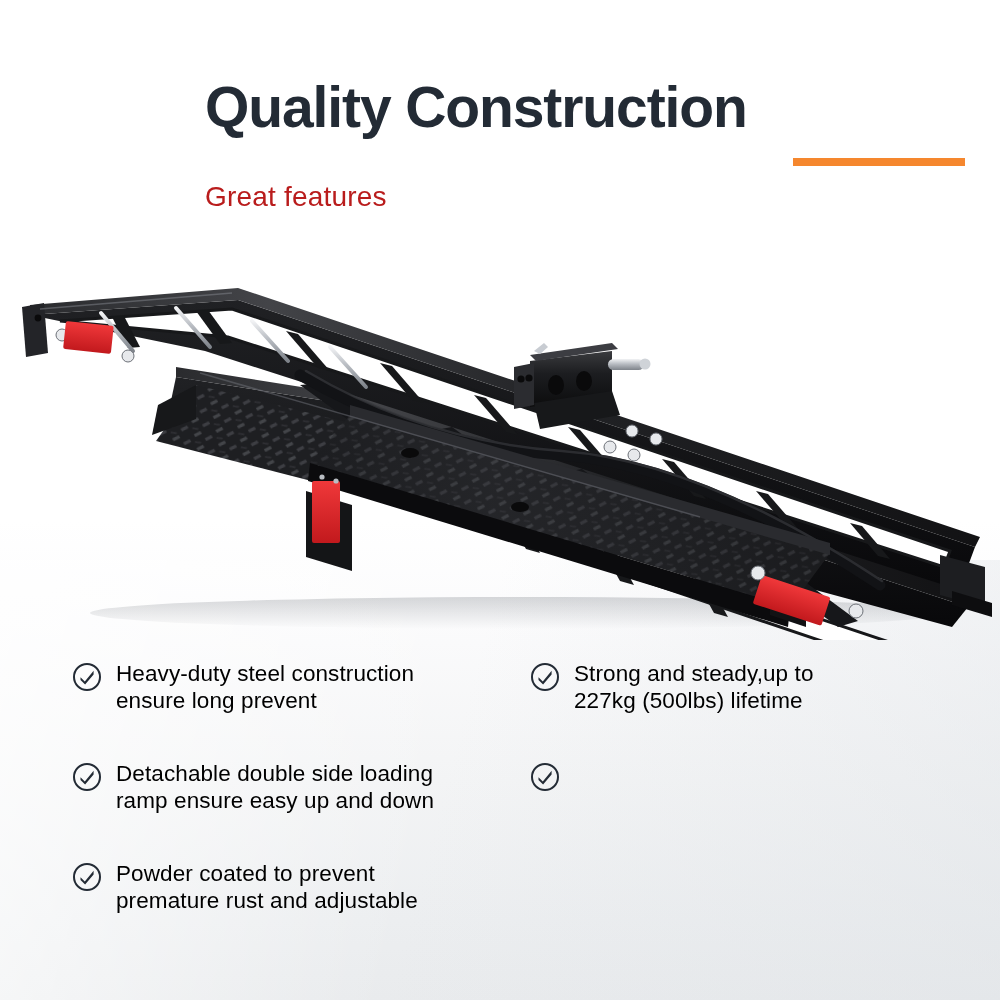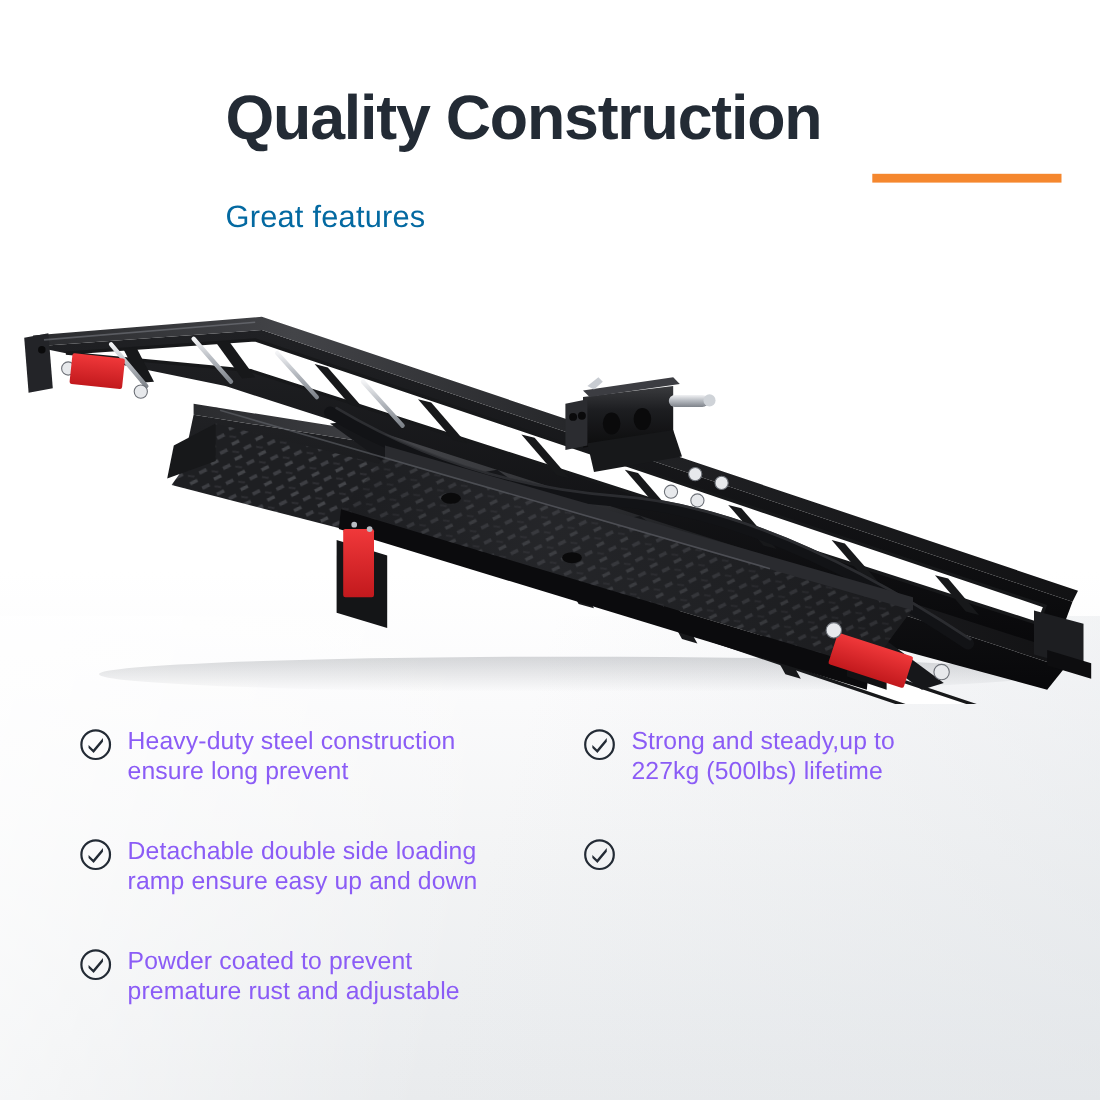--- a/index.html
+++ b/index.html
@@ -45,21 +45,21 @@
     display:block;
     margin-left:auto;
     margin-top:20px;
     width:172px; height:8px;
     background:#f5872e;
   }
   .subtitle {
     margin-top:15px;
     font-size:28px;
     font-weight:400;
-    color:#0369a1;
+    color:#b91c1c;
     letter-spacing:.2px;
   }
 
   
   .product-stage {
     position:absolute;
     left:0; top:255px;
     width:1000px; height:385px;
   }
 
@@ -75,21 +75,21 @@
   }
   .feature {
     display:flex;
     align-items:flex-start;
     gap:14px;
   }
   .check-icon { flex:0 0 auto; margin-top:2px; }
   .feature-text {
     font-size:22.5px;
     line-height:27px;
-    color:#8b5cf6;
+    color:#000000;
     letter-spacing:.1px;
     font-weight:400;
   }
   .feature-text .l2 { display:block; }
 </style>
 </head>
 <body>
 
 <div id="page"></div>
 

